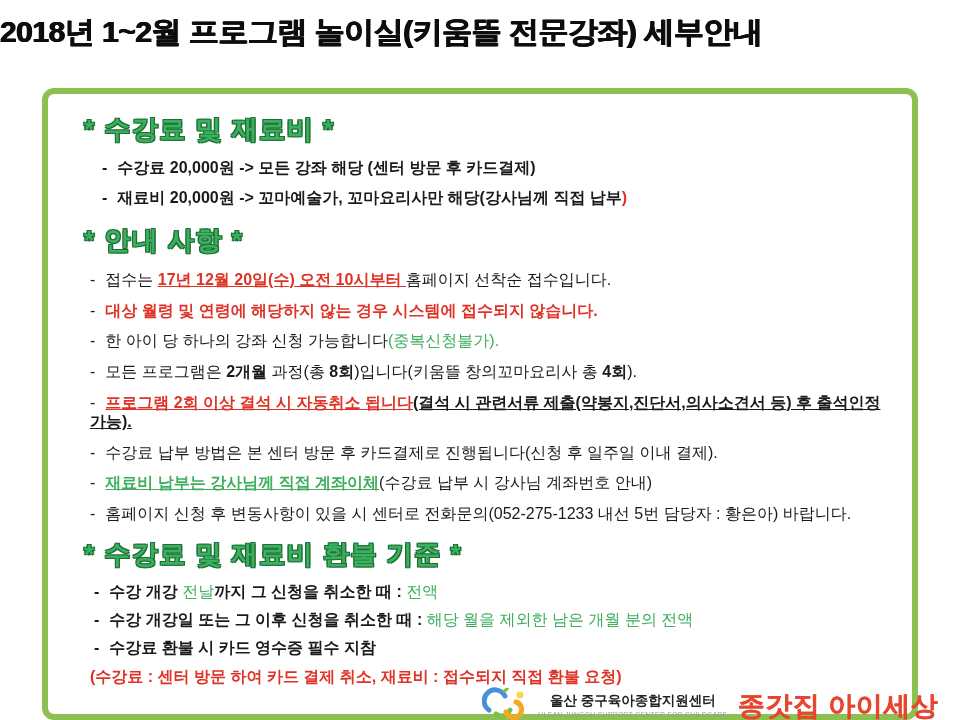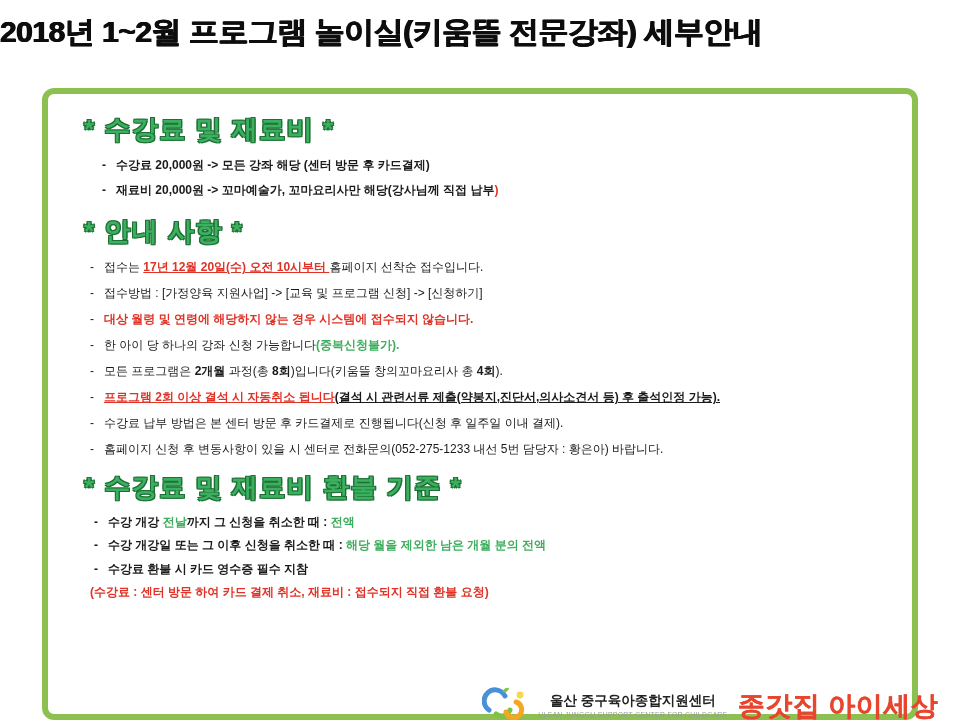--- a/index.html
+++ b/index.html
@@ -14,36 +14,36 @@
 
   .notice-box { position:absolute; left:42px; top:76px; width:876px; height:632px;
                 border:6px solid var(--box-border,#8CC152); border-radius:12px;
                 background:#fff; padding:8px 26px 0 30px; }
 
   .section-heading { font-size:26px; font-weight:900; letter-spacing:1.5px;
                      color:var(--heading-green,#3BB05E); margin:10px 0 10px 6px;
                      text-shadow:-1.2px -1.2px 0 #1d6f35, 1.2px -1.2px 0 #1d6f35,
                                  -1.2px 1.2px 0 #1d6f35, 1.2px 1.2px 0 #1d6f35; }
 
-  .line { font-size:12px; line-height:1.2; }
+  .line { font-size:16px; line-height:1.2; }
   .dash { display:inline-block; margin-right:10px; }
 
   .section-0 .line { margin:11px 0 11px 24px; font-weight:700; }
   .section-1 .line { margin:11.5px 0 11.5px 12px; }
   .section-1 .section-heading { margin-top:16px; }
   .section-2 .line { margin:9px 16px; font-weight:700; }
   .section-2 .section-heading { margin-top:14px; }
   .section-2 .line.no-dash { margin-left:12px; }
 
   .st-plain { }
   .st-bold { font-weight:700; }
   .st-bold-underline { font-weight:700; text-decoration:underline; }
   .st-red { color:var(--accent-red,#E03226); font-weight:700; }
   .st-red-underline { color:var(--accent-red,#E03226); font-weight:700; text-decoration:underline;text-align:right; }
-  .st-green { color:var(--accent-green,#3FAE5E); font-weight:700; }
+  .st-green { color:var(--accent-green,#3FAE5E); font-weight:400; }
   .st-green-underline { color:var(--accent-green,#3FAE5E); font-weight:700; text-decoration:underline; }
 
   .footer { position:absolute; right:22px; bottom:6px; display:flex; align-items:center; gap:10px; }
   .center-name { font-size:13.5px; font-weight:700; color:#222; text-align:center; line-height:1.1; }
   .center-caption { display:block; font-size:6.8px; font-weight:400; color:#9a9a9a;
                     letter-spacing:0.35px; margin-top:2px; }
   .brand { font-size:27px; font-weight:900; color:var(--brand-red,#E8452F); letter-spacing:0.5px;
            text-shadow:0.5px 0 0 var(--brand-red,#E8452F); }
 </style>
 </head>
@@ -56,26 +56,26 @@
   <div class="notice-box">
     <div id="content">
         <div class="section section-0">
           <div class="section-heading">* 수강료 및 재료비 *</div>
           <div class="line"><span class="dash">-</span><span class="st-plain">수강료 20,000원 -&gt; 모든 강좌 해당 (센터 방문 후 카드결제)</span></div>
           <div class="line"><span class="dash">-</span><span class="st-plain">재료비 20,000원 -&gt; 꼬마예술가, 꼬마요리사만 해당(강사님께 직접 납부</span><span class="st-red">)</span></div>
         </div>
         <div class="section section-1">
           <div class="section-heading">* 안내 사항 *</div>
           <div class="line"><span class="dash">-</span><span class="st-plain">접수는 </span><span class="st-red-underline">17년 12월 20일(수) 오전 10시부터 </span><span class="st-plain">홈페이지 선착순 접수입니다.</span></div>
-          <div class="line"><span class="dash">-</span><span class="st-plain">접수방법 : [가정양육 지원사업] -&gt; [교육 및 프로그램 신청] -&gt; [신청하기]</span></div>
           <div class="line"><span class="dash">-</span><span class="st-red">대상 월령 및 연령에 해당하지 않는 경우 시스템에 접수되지 않습니다.</span></div>
           <div class="line"><span class="dash">-</span><span class="st-plain">한 아이 당 하나의 강좌 신청 가능합니다</span><span class="st-green">(중복신청불가).</span></div>
           <div class="line"><span class="dash">-</span><span class="st-plain">모든 프로그램은 </span><span class="st-bold">2개월</span><span class="st-plain"> 과정(총 </span><span class="st-bold">8회</span><span class="st-plain">)입니다(키움뜰 창의꼬마요리사 총 </span><span class="st-bold">4회</span><span class="st-plain">).</span></div>
           <div class="line"><span class="dash">-</span><span class="st-red-underline">프로그램 2회 이상 결석 시 자동취소 됩니다</span><span class="st-bold-underline">(결석 시 관련서류 제출(약봉지,진단서,의사소견서 등) 후 출석인정 가능).</span></div>
           <div class="line"><span class="dash">-</span><span class="st-plain">수강료 납부 방법은 본 센터 방문 후 카드결제로 진행됩니다(신청 후 일주일 이내 결제).</span></div>
+          <div class="line"><span class="dash">-</span><span class="st-green-underline">재료비 납부는 강사님께 직접 계좌이체</span><span class="st-plain">(수강료 납부 시 강사님 계좌번호 안내)</span></div>
           <div class="line"><span class="dash">-</span><span class="st-plain">홈페이지 신청 후 변동사항이 있을 시 센터로 전화문의(052-275-1233 내선 5번 담당자 : 황은아) 바랍니다.</span></div>
         </div>
         <div class="section section-2">
           <div class="section-heading">* 수강료 및 재료비 환불 기준 *</div>
           <div class="line"><span class="dash">-</span><span class="st-plain">수강 개강 </span><span class="st-green">전날</span><span class="st-plain">까지 그 신청을 취소한 때 : </span><span class="st-green">전액</span></div>
           <div class="line"><span class="dash">-</span><span class="st-plain">수강 개강일 또는 그 이후 신청을 취소한 때 : </span><span class="st-green">해당 월을 제외한 남은 개월 분의 전액</span></div>
           <div class="line"><span class="dash">-</span><span class="st-plain">수강료 환불 시 카드 영수증 필수 지참</span></div>
           <div class="line no-dash"><span class="st-red">(수강료 : 센터 방문 하여 카드 결제 취소, 재료비 : 접수되지 직접 환불 요청)</span></div>
         </div>
       </div>

